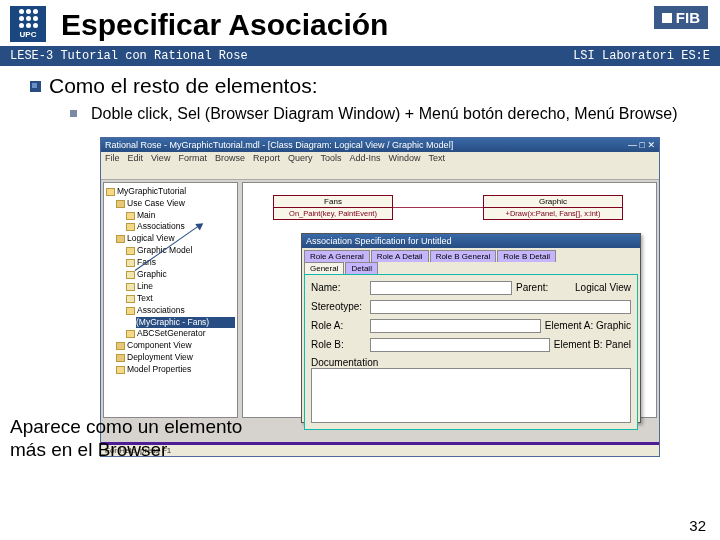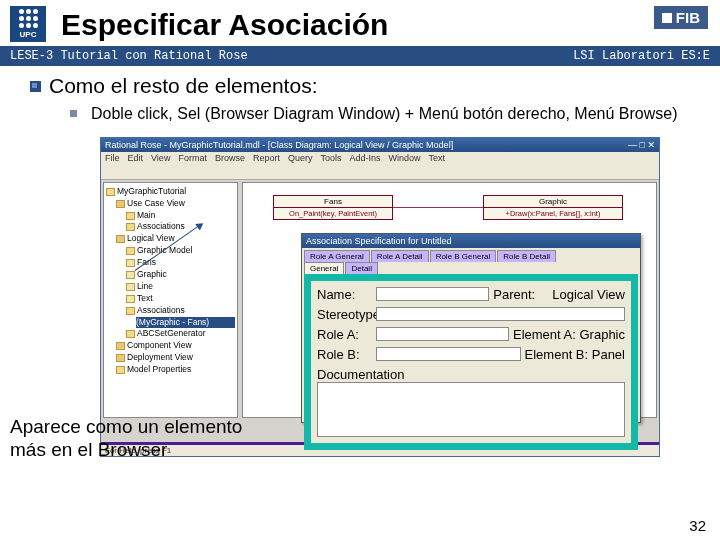--- a/index.html
+++ b/index.html
@@ -37,21 +37,21 @@
   .diagram { flex: 1; background: #fff; border: 1px solid #888; margin: 2px; position: relative; }
   .class-box { position: absolute; border: 1px solid #800020; background: #f8f6e8; font-size: 8px; text-align: center; }
   .class-box .cname { border-bottom: 1px solid #800020; padding: 1px 8px; }
   .class-box .cbody { padding: 1px 4px; font-size: 7.5px; color: #800020; }
   .assoc-line { position: absolute; height: 1px; background: #a03050; }
   .dialog { position: absolute; left: 200px; top: 95px; width: 340px; height: 190px; background: #ece9d8; border: 1px solid #555; box-shadow: 2px 2px 3px rgba(0,0,0,.3); }
   .dialog-title { background: linear-gradient(#3a6aa8, #274d82); color: #fff; font-size: 9px; padding: 2px 4px; }
   .tabs { display: flex; font-size: 8px; background: #ece9d8; padding: 2px 2px 0; gap: 1px; }
   .tab { background: #c4b5fd; border: 1px solid #888; border-bottom: none; padding: 1px 5px; }
   .tab.active { background: #f5f3e8; }
-  .dialog-body { background: #ece9d8; border: 7px solid #14b8a6; margin: 0 2px 2px; padding: 6px; font-size: 13px; }
+  .dialog-body { background: #ece9d8; border: 1px solid #14b8a6; margin: 0 2px 2px; padding: 6px; font-size: 10px; }
   .drow { display: flex; align-items: center; margin-bottom: 5px; gap: 4px; }
   .drow label { width: 55px; }
   .drow .field { flex: 1; background: #fff; border: 1px solid #888; height: 14px; }
   .drow .half { width: 110px; }
   .docbox { background: #fff; border: 1px solid #888; height: 55px; }
   .statusbar { position: absolute; bottom: 0; left: 0; right: 0; height: 14px; background: #ece9d8; border-top: 3px solid #4c1d95; font-size: 8px; padding: 1px 4px; color: #333; }
   .callout { position: absolute; left: 10px; top: 416px; font-size: 19px; width: 240px; line-height: 1.2; }
   .arrow { position: absolute; left: 135px; top: 270px; width: 80px; height: 1px; background: #274d82; transform: rotate(-35deg); transform-origin: left; }
   .arrow::after { content: ""; position: absolute; right: -3px; top: -3px; border-left: 7px solid #274d82; border-top: 4px solid transparent; border-bottom: 4px solid transparent; }
   .pagenum { position: absolute; right: 14px; bottom: 6px; font-size: 15px; }

